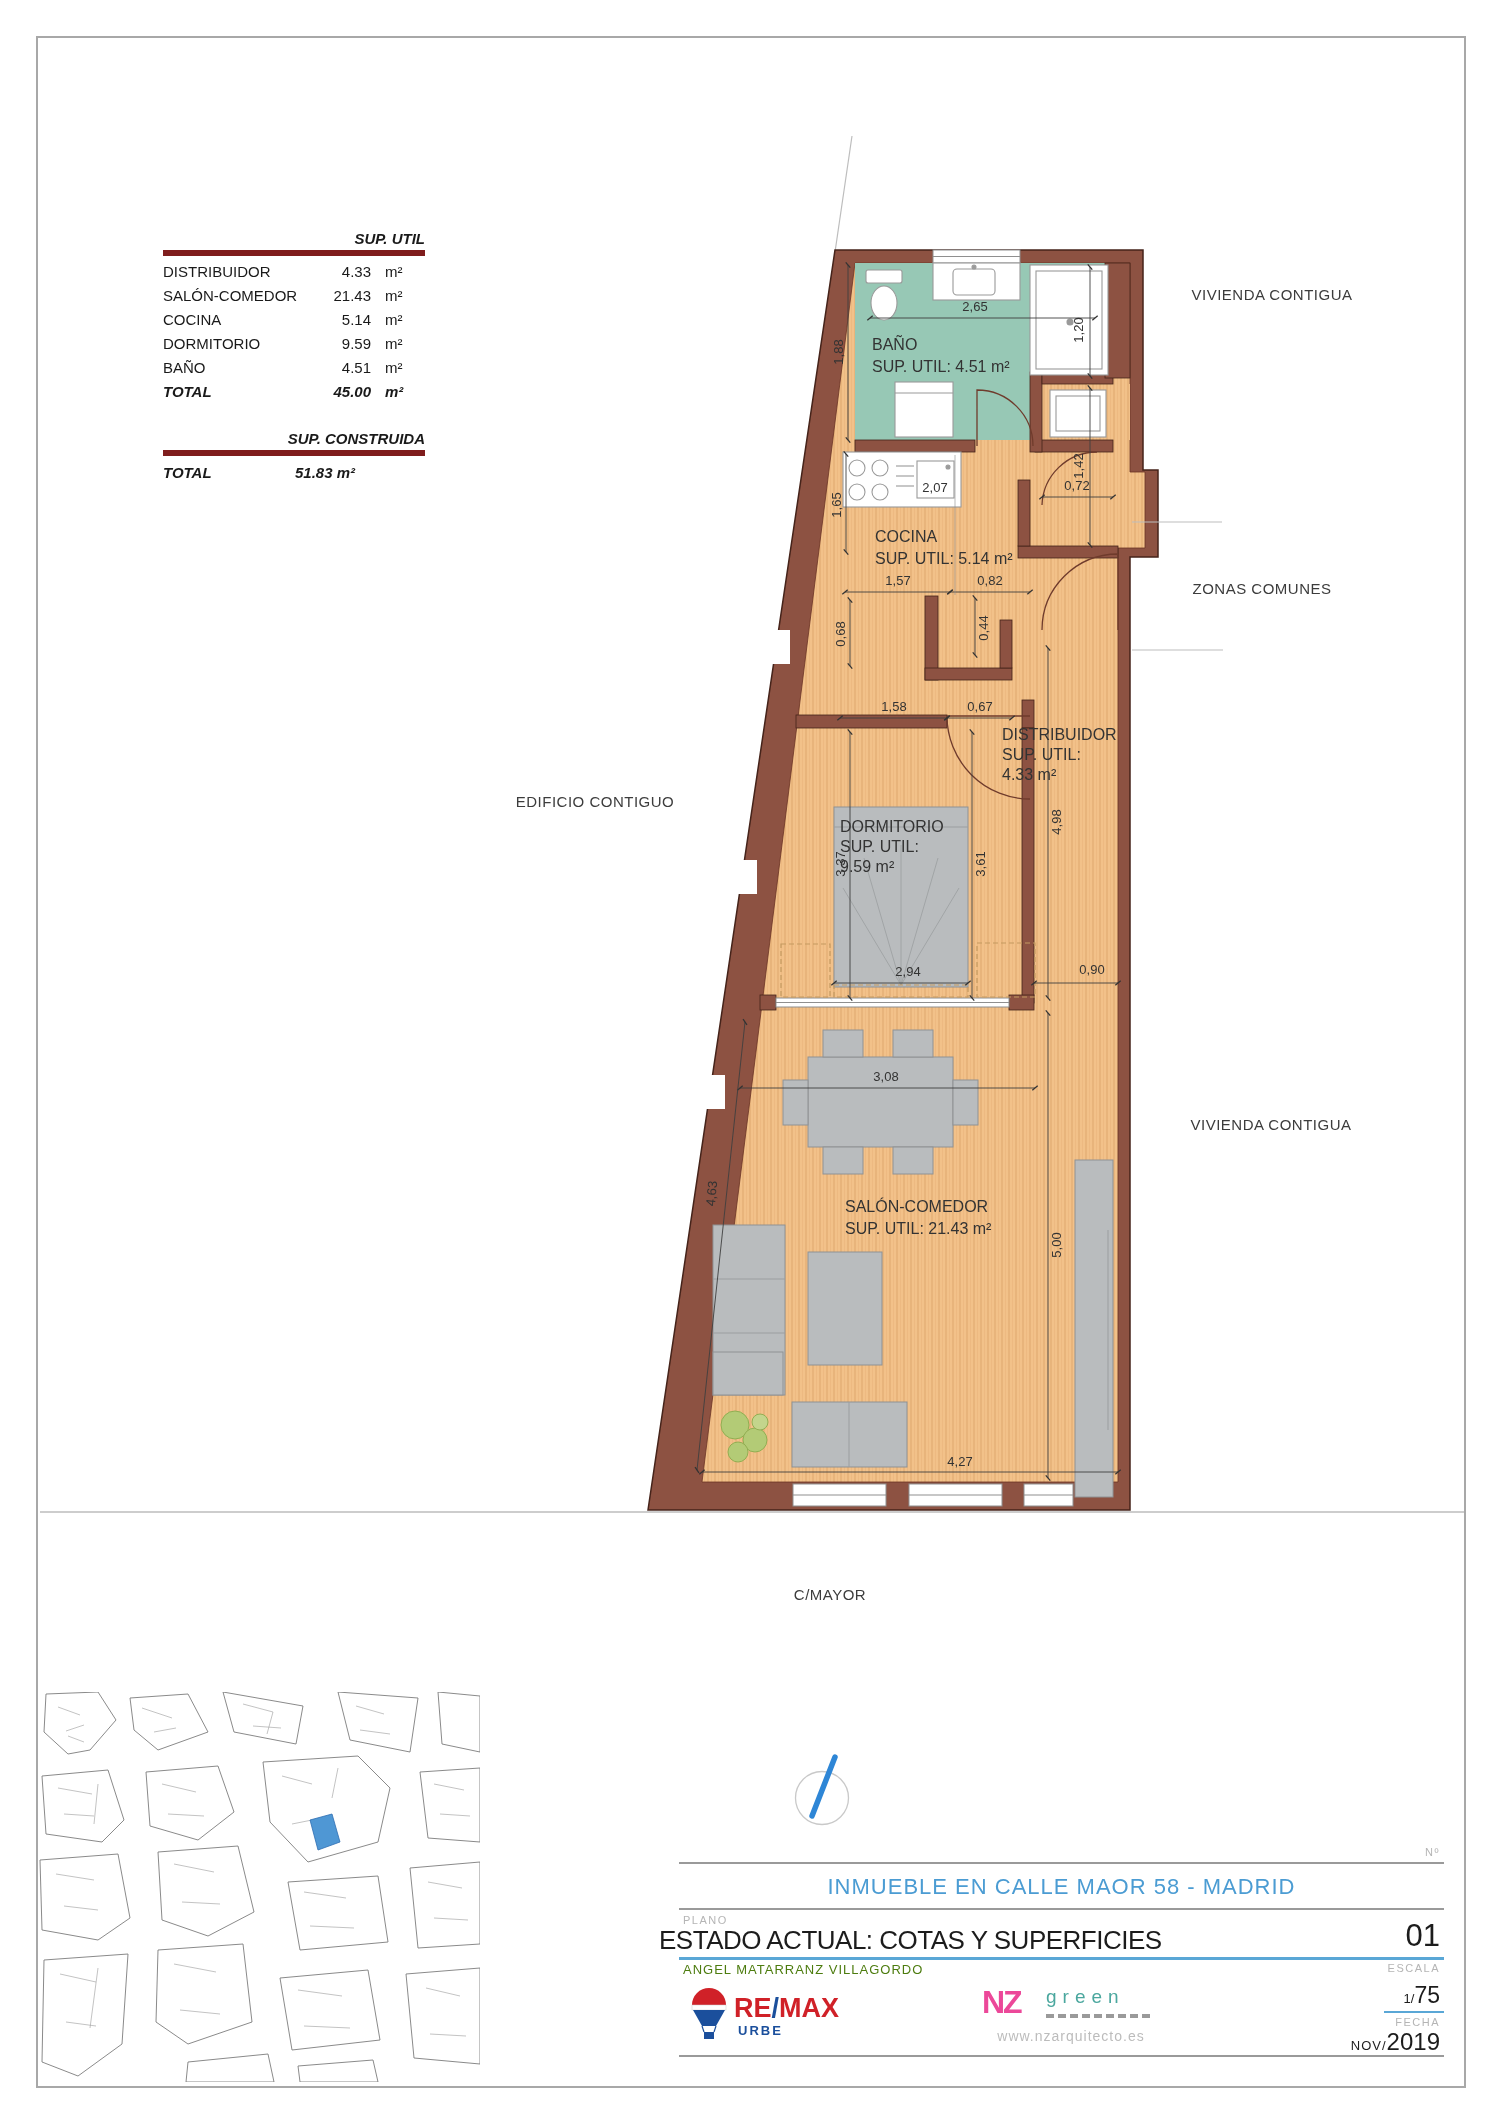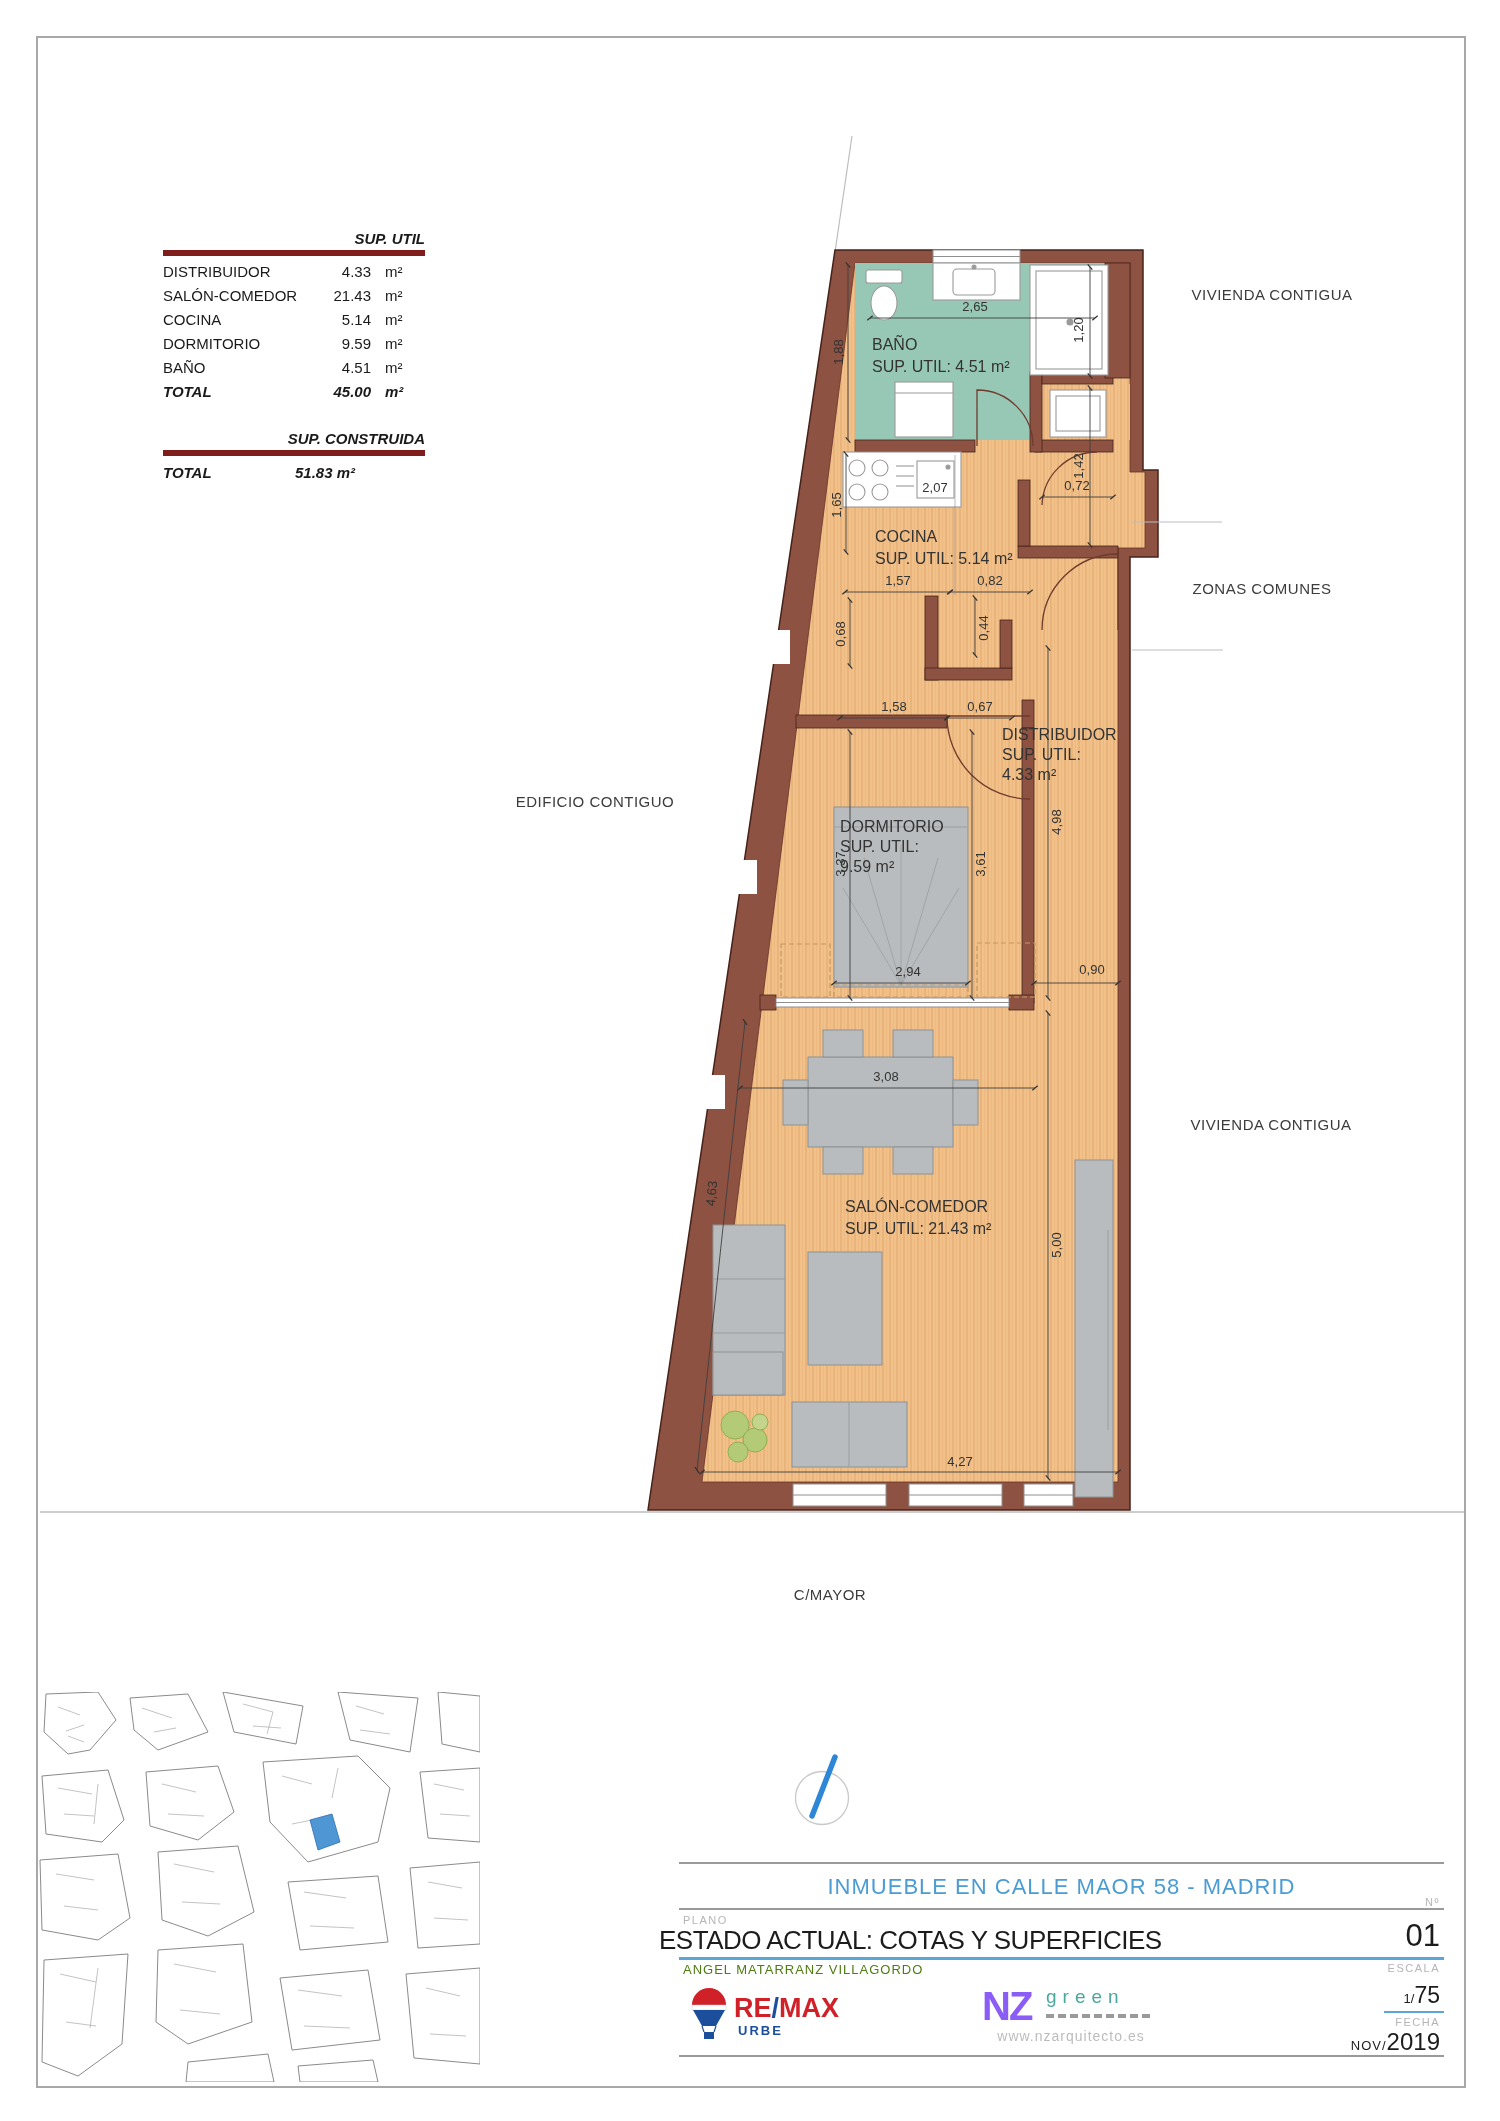--- a/index.html
+++ b/index.html
@@ -30,21 +30,21 @@
   .tb-escala{left:679px;top:1982px;width:761px;text-align:right;color:#1c1c1c;}
   .tb-escala .pre{font-size:13px;}
   .tb-escala .val{font-size:23px;}
   .tb-shortblue{left:1384px;top:2011px;width:60px;height:2px;background:#5aa7d6;}
   .tb-fecha{left:679px;top:2016px;width:761px;text-align:right;}
   .tb-date{left:679px;top:2028px;width:761px;text-align:right;color:#1c1c1c;}
   .tb-date .pre{font-size:13px;letter-spacing:1px;}
   .tb-date .val{font-size:24px;}
   
   .nz{left:982px;top:1984px;width:190px;height:62px;}
-  .nz .nzname{position:absolute;left:0;top:0;font-size:40px;font-weight:bold;color:#8b5cf6;letter-spacing:-2px;}
+  .nz .nzname{position:absolute;left:0;top:0;font-size:32px;font-weight:bold;color:#ec4899;letter-spacing:-2px;}
   .nz .nzgreen{position:absolute;left:64px;top:2px;font-size:19px;color:#4aa79e;letter-spacing:6px;}
   .nz .nzdash{position:absolute;left:64px;top:30px;width:104px;border-top:4px dashed #9a9a9a;}
   .nz .nzurl{position:absolute;left:-16px;top:44px;width:210px;text-align:center;font-size:14px;color:#bcbcbc;letter-spacing:1px;}
   svg text{font-family:"Liberation Sans",sans-serif;}
   .dimtxt{font-size:13px;fill:#333;}
   .roomtxt{font-size:16px;fill:#333;}
   .ctxtxt{font-size:15px;fill:#3c3c3c;letter-spacing:0.5px;}
 </style>
 </head>
 <body>
@@ -364,21 +364,21 @@
 <svg class="abs" style="left:788px;top:1750px;" width="70" height="78" viewBox="0 0 70 78">
   <circle cx="34" cy="48" r="26.5" fill="none" stroke="#c9c9c9" stroke-width="1.3"></circle>
   <line x1="24" y1="66" x2="47" y2="7" stroke="#2e86d6" stroke-width="5.5" stroke-linecap="round"></line>
 </svg>
 
 <div class="abs tb-line" style="top:1862px;"></div>
 <div class="abs tb-title">INMUEBLE EN CALLE MAOR 58 - MADRID</div>
 <div class="abs tb-line" style="top:1908px;"></div>
 
 <div class="abs tb-small" style="left:683px;top:1914px;">PLANO</div>
-<div class="abs tb-small tb-right" style="top:1896px;text-align:right;">Nº</div>
+<div class="abs tb-small tb-right" style="top:1846px;text-align:right;">Nº</div>
 <div class="abs tb-estado">ESTADO ACTUAL: COTAS Y SUPERFICIES</div>
 <div class="abs tb-num">01</div>
 <div class="abs tb-blueline" style="top:1957px;"></div>
 
 <div class="abs tb-author">ANGEL MATARRANZ VILLAGORDO</div>
 <div class="abs tb-small tb-right" style="top:1962px;">ESCALA</div>
 <div class="abs tb-escala">
   <span class="pre">1/</span><span class="val">75</span>
 </div>
 <div class="abs tb-shortblue"></div>

